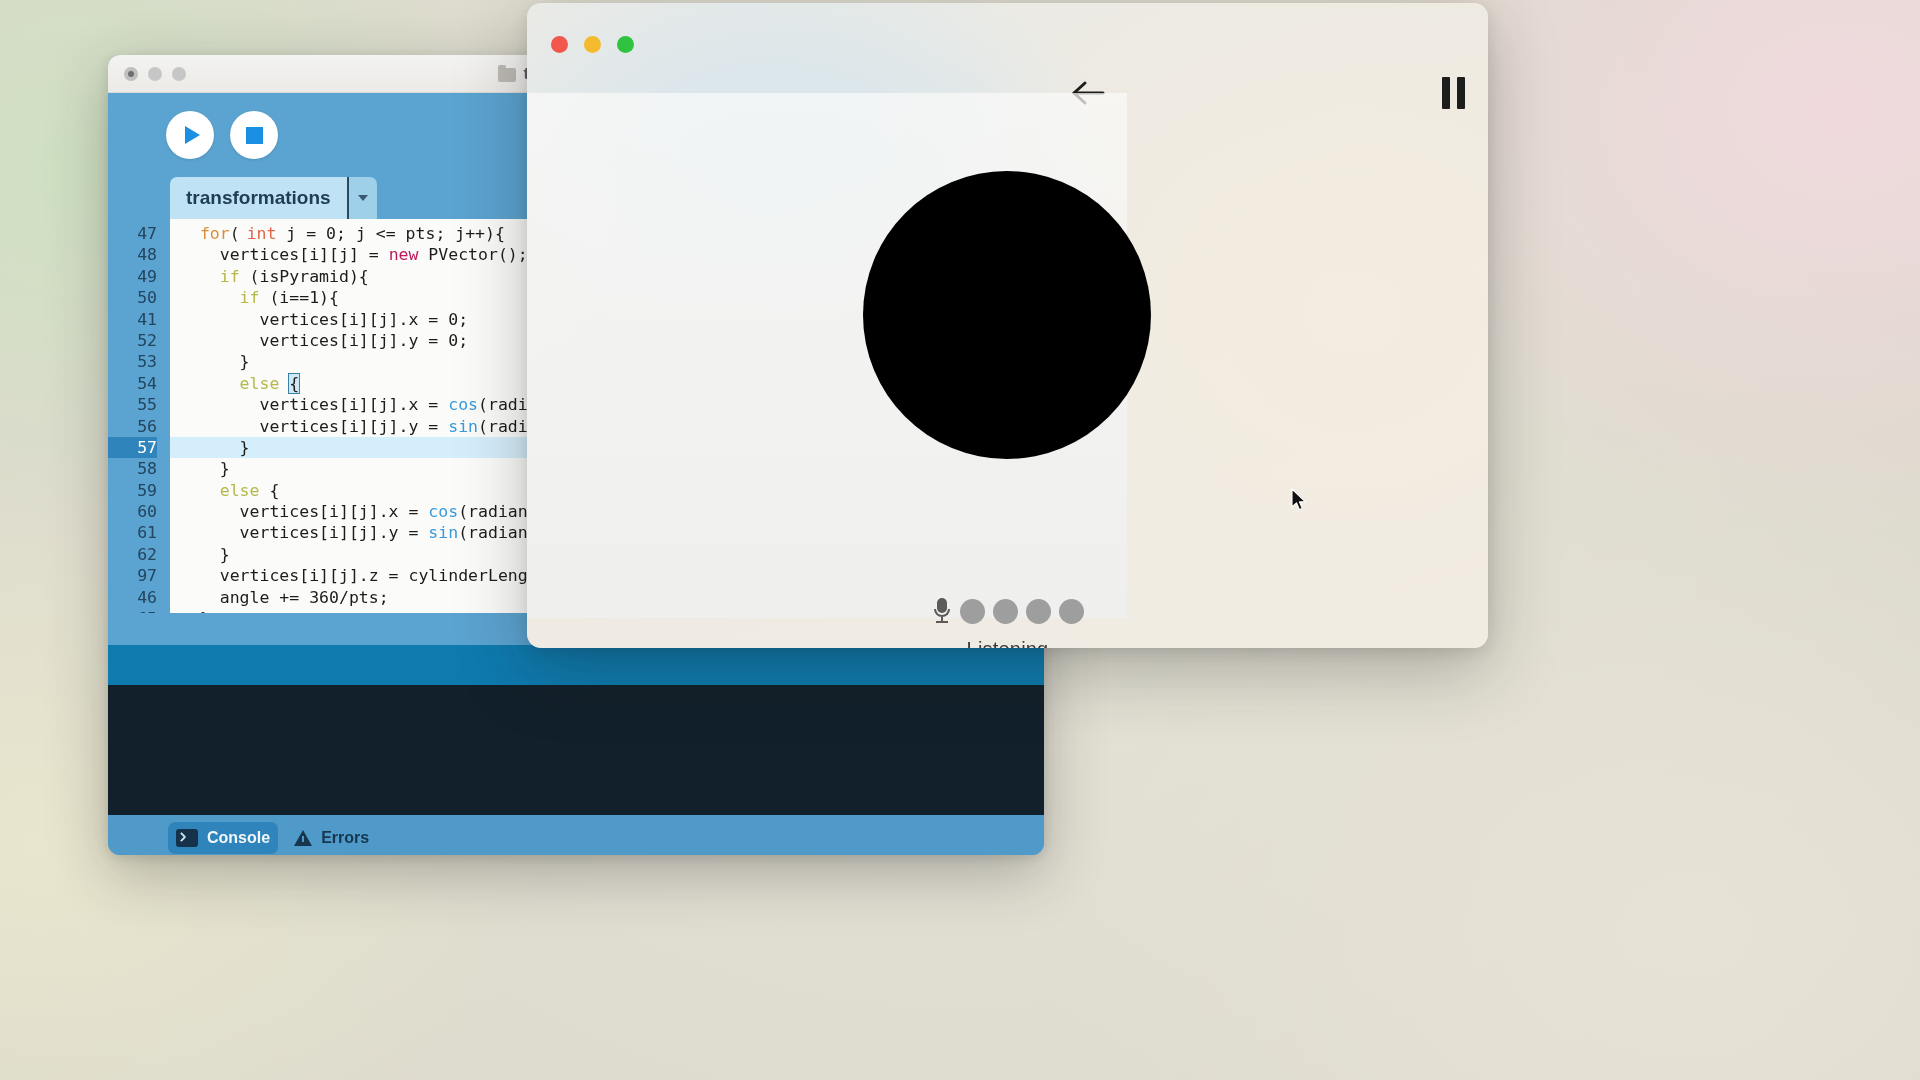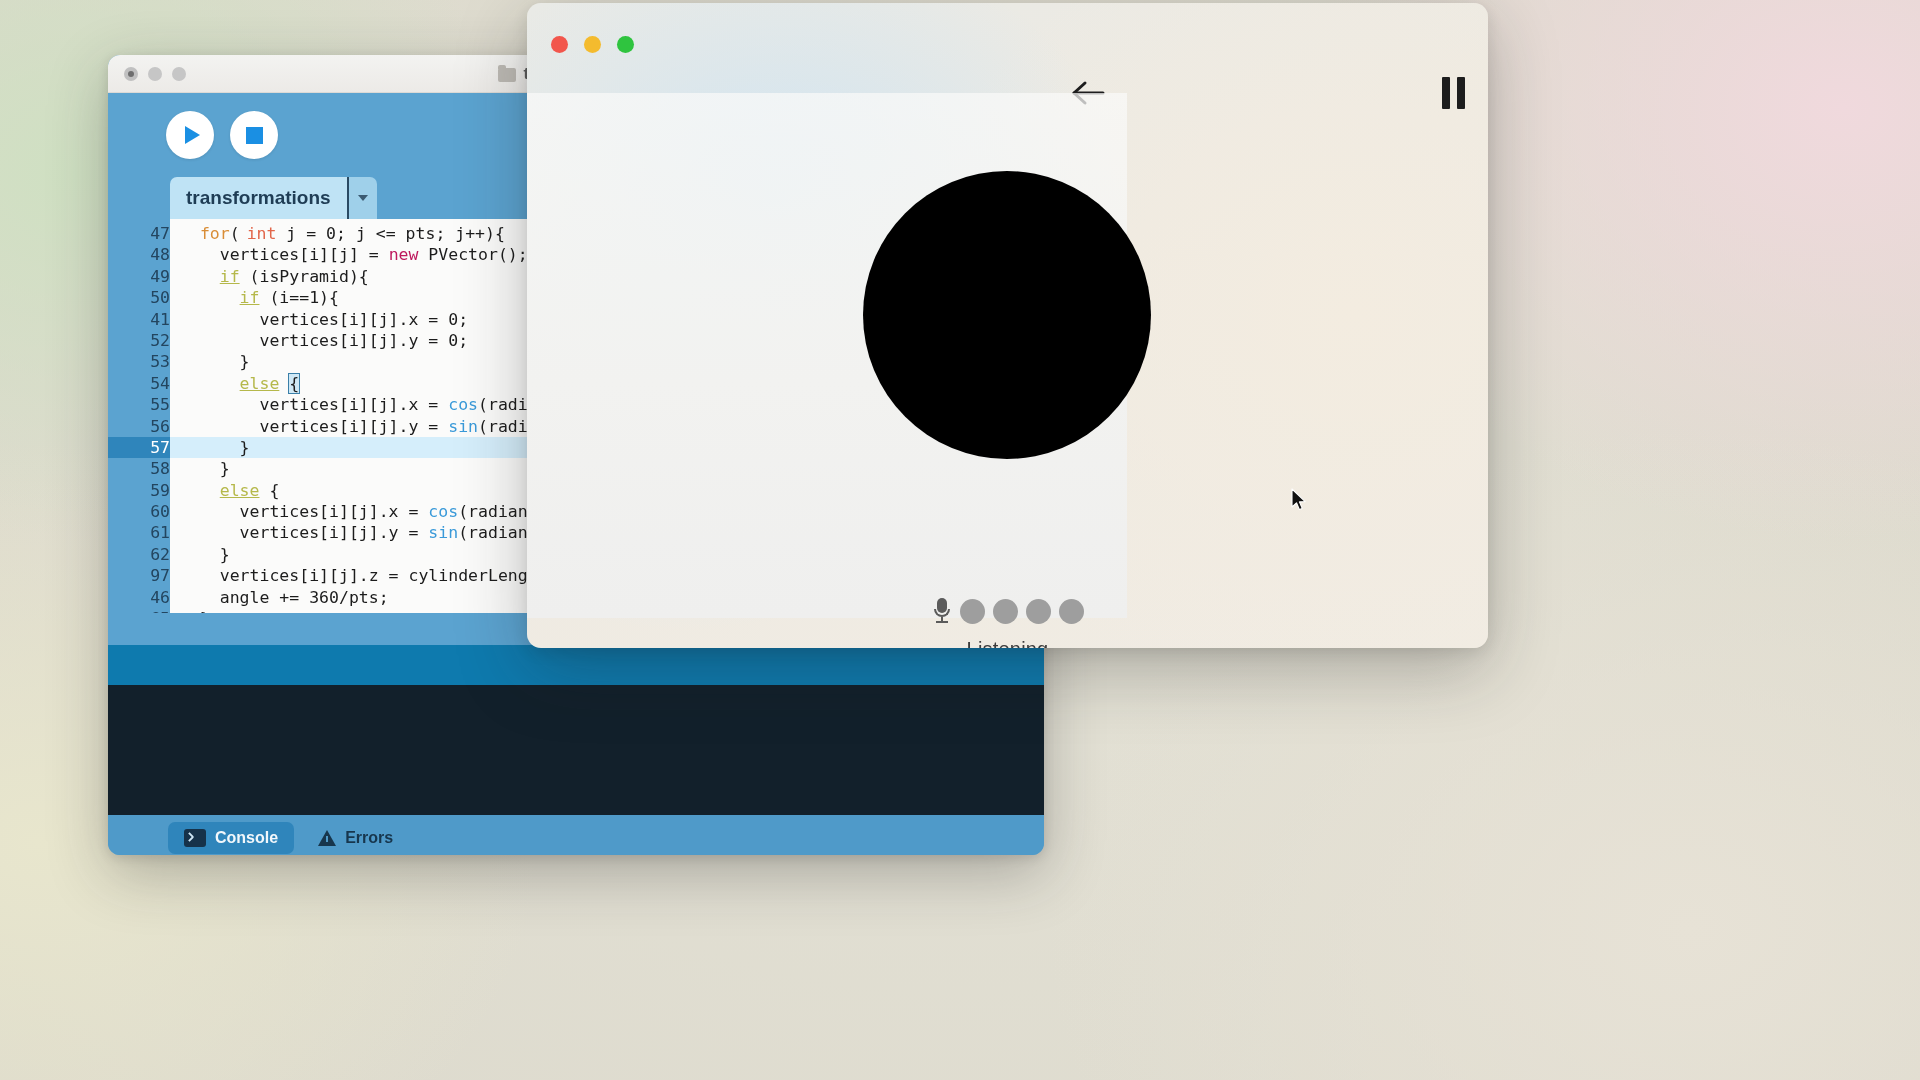--- a/index.html
+++ b/index.html
@@ -121,40 +121,41 @@
     font-size:16.5px;
     line-height:21.4px;
     overflow:hidden;
     position:relative;
   }
   #gutter {
     width:62px;
     background:#5ba3d0;
     color:#23455f;
     text-align:right;
+    padding-right:13px;
     padding-top:4px;
     flex:0 0 62px;
     user-select:none;
   }
   #gutter .ln { height:21.4px; }
   #gutter .ln.cur { background:#2f85bb; color:#fff; }
   #code {
     flex:1;
     padding-top:4px;
     padding-left:10px;
     white-space:pre;
     color:#1c1c1c;
     position:relative;
   }
   #code .cl { height:21.4px; }
   #code .cl.cur { background:#d5eefb; margin-left:-10px; padding-left:10px; }
   .k-kw    { color:#d98d36; }  
   .k-type  { color:#e2664a;margin-left:7px; }  
   .k-new   { color:#be185d; }
-  .k-ctrl  { color:#b5b84a;text-decoration:underline; }  
+  .k-ctrl  { color:#b5b84a; }  
   .k-fn    { color:#3a9ad9; }  
   .brace-hl {
     background:#cfe8f5;
     outline:1px solid #3a7fa8;
   }
 
   #ide-statusbar {
     height:32px;
     background:#5ba3d0;
   }
@@ -167,21 +168,21 @@
     height:130px;
   }
   #ide-bottombar {
     height:46px;
     background:#4f9ac9;
     display:flex; align-items:center;
     padding-left:60px; gap:8px;
   }
   .bt-tab {
     display:flex; align-items:center; gap:9px;
-    padding:7px 16px;
+    padding:7px 8px;
     border-radius:7px;
     font-size:16px; font-weight:bold;
     cursor:pointer;
   }
   .bt-tab.sel { background:#2f85bb; color:#f2f7fb; }
   .bt-tab.unsel { color:#17364d; }
   .term-ic {
     width:22px;height:18px;background:#16324a;border-radius:3px;
     position:relative;flex:0 0 22px;
   }

